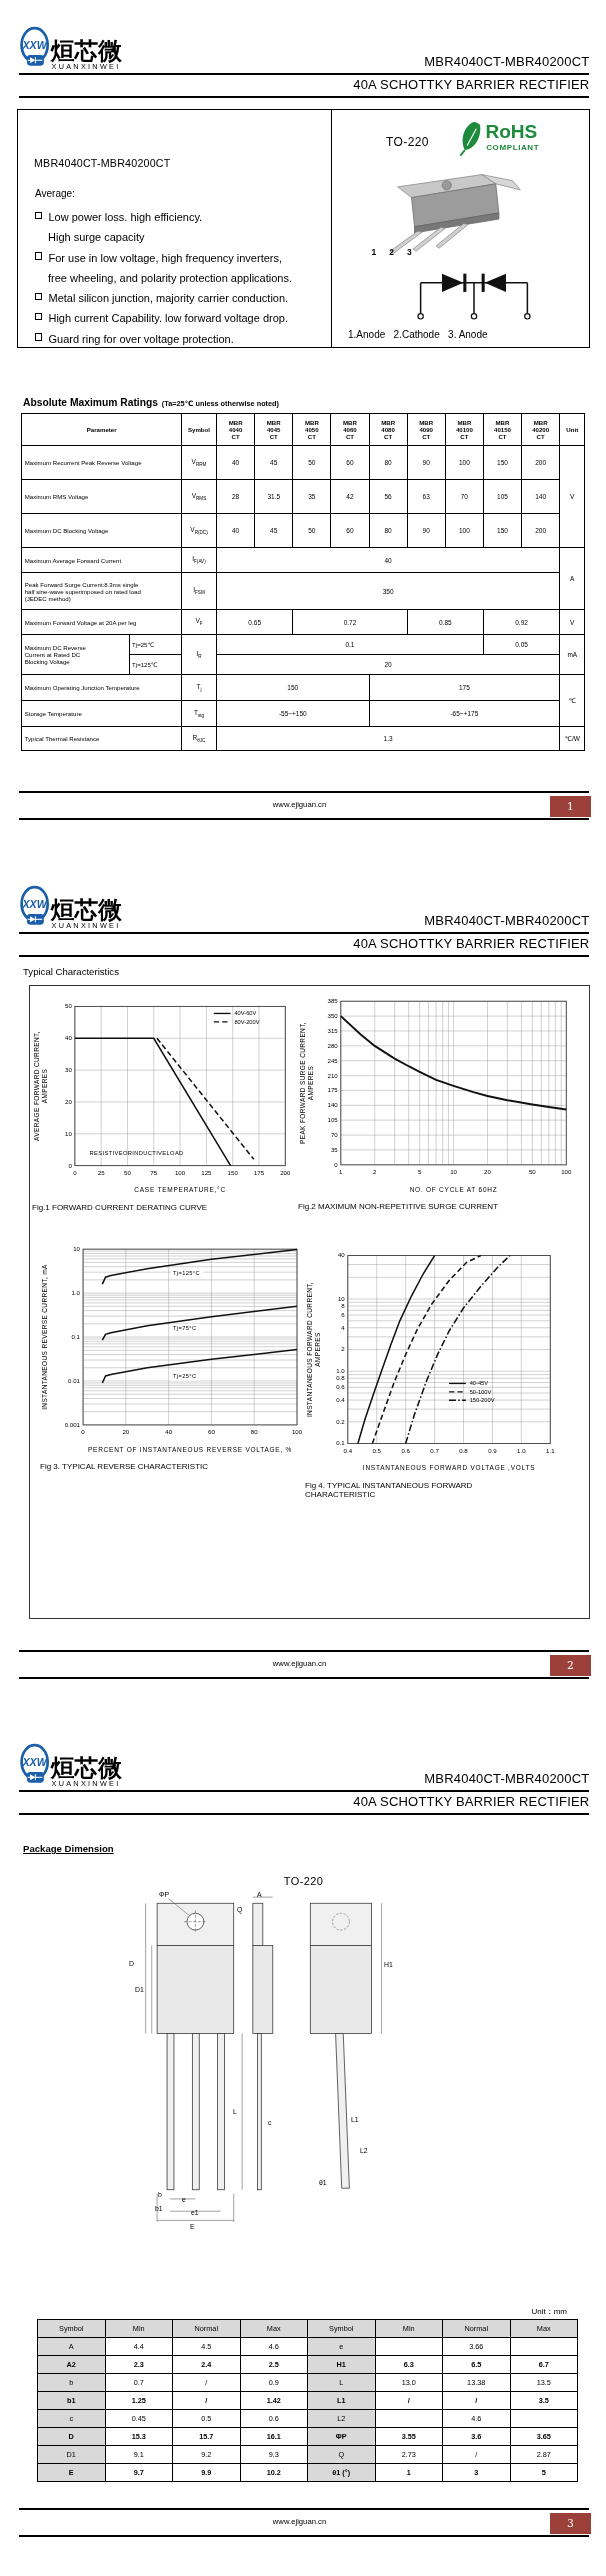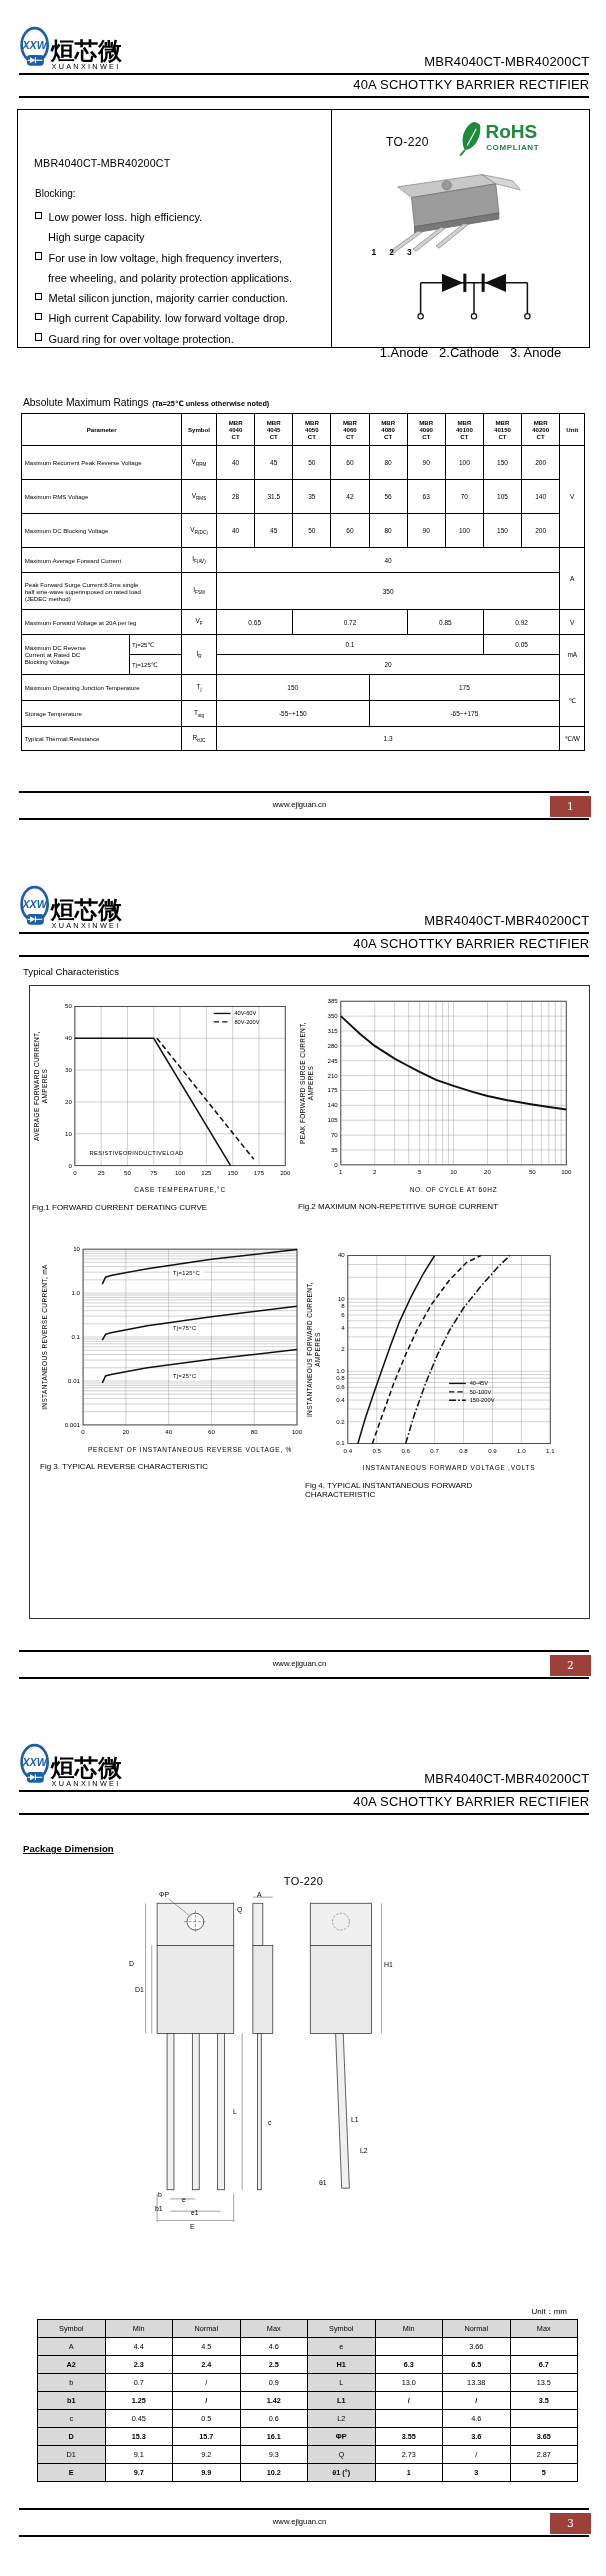--- a/index.html
+++ b/index.html
@@ -29,24 +29,24 @@
   .prod-title{position:absolute;left:34px;top:157px;font-size:10.7px;letter-spacing:0.2px;}
   .feat-head{position:absolute;left:35px;top:188px;font-size:10px;}
   #feature-list{position:absolute;left:35px;top:211px;width:283px;}
   .feature-line{display:flex;font-size:11px;line-height:1.25;margin-bottom:6.5px;}
   .feature-line.cont{padding-left:13px;}
   .cbox{flex:0 0 auto;width:5.4px;height:5.4px;border:0.8px solid #000;margin:0.8px 6.1px 0 0;}
   .to220-label{position:absolute;left:386px;top:135px;font-size:12px;letter-spacing:0.4px;}
   .rohs{position:absolute;left:458px;top:115px;}
   .pkg3d{position:absolute;left:367px;top:173px;}
   .diode-sch{position:absolute;left:413px;top:269px;}
-  .pin-legend{position:absolute;left:348px;top:345px;width:245px;text-align:center;
-              font-size:13px;white-space:pre;}
+  .pin-legend{position:absolute;left:348px;top:329px;width:245px;text-align:left;
+              font-size:10px;white-space:pre;}
   .amr-head{position:absolute;left:23px;top:395px;}
-  .amr-title{font-size:10.3px;font-weight:normal;text-align:right;}
+  .amr-title{font-size:10.3px;font-weight:bold;text-align:right;}
   .amr-note{font-size:7.3px;font-weight:bold;margin-left:3.8px;}
   #amr-table{position:absolute;left:21.4px;top:413px;width:564px;border-collapse:collapse;
              table-layout:fixed;border:1.5px solid #000;}
   #amr-table td{border:0.8px solid #000;text-align:center;font-size:6.5px;padding:0.8px 2.3px;
                 overflow:hidden;}
   #amr-table td.pl{text-align:left;font-size:6.1px;}
   #amr-table td.bold{font-weight:bold;font-size:6.1px;}
   #amr-table sub{font-size:4.6px;}
 
   
@@ -88,21 +88,21 @@
     <text x="45" y="62" font-size="9.5" letter-spacing="3" fill="#000">XUANXINWEI</text>
   </svg>
   <div class="partno">MBR4040CT-MBR40200CT</div>
   <div class="hr1"></div>
   <div class="subtitle">40A SCHOTTKY BARRIER RECTIFIER</div>
   <div class="hr2"></div>
 
   <div class="fbox"></div>
   <div class="vdiv"></div>
   <div class="prod-title">MBR4040CT-MBR40200CT</div>
-  <div class="feat-head">Blocking:</div>
+  <div class="feat-head">Average:</div>
   <div id="feature-list">
         <div class="feature-line">
           <span class="cbox"></span>
           <span>Low power loss. high efficiency.</span>
         </div>
         <div class="feature-line cont">
           <span>High surge capacity</span>
         </div>
         <div class="feature-line">
           <span class="cbox"></span>

